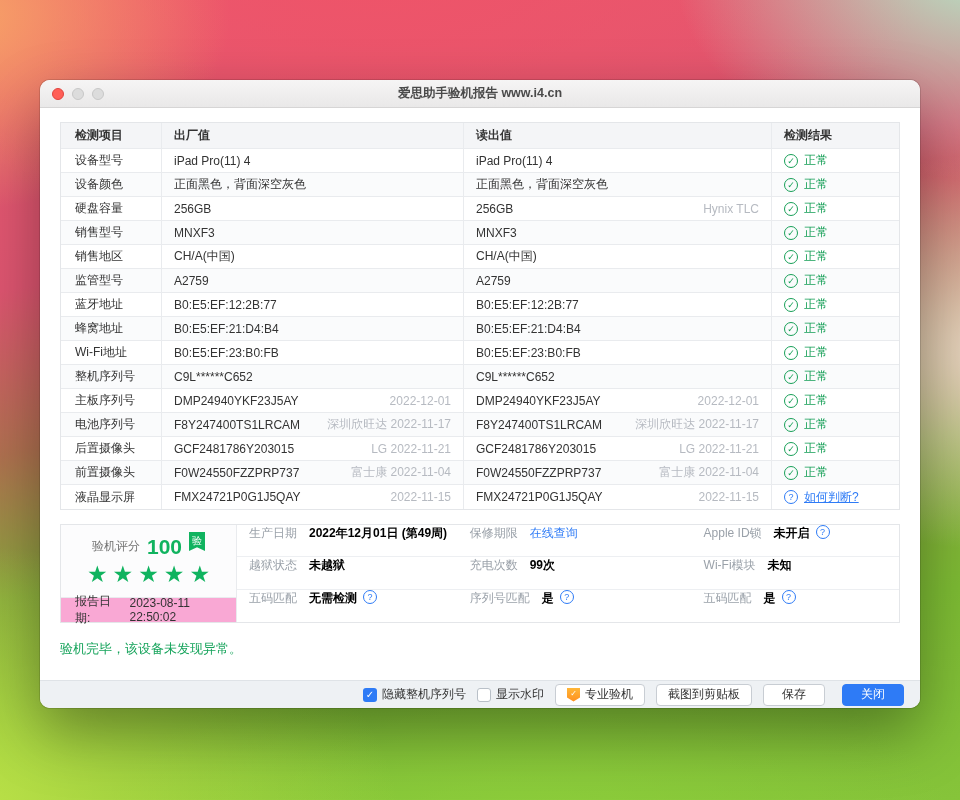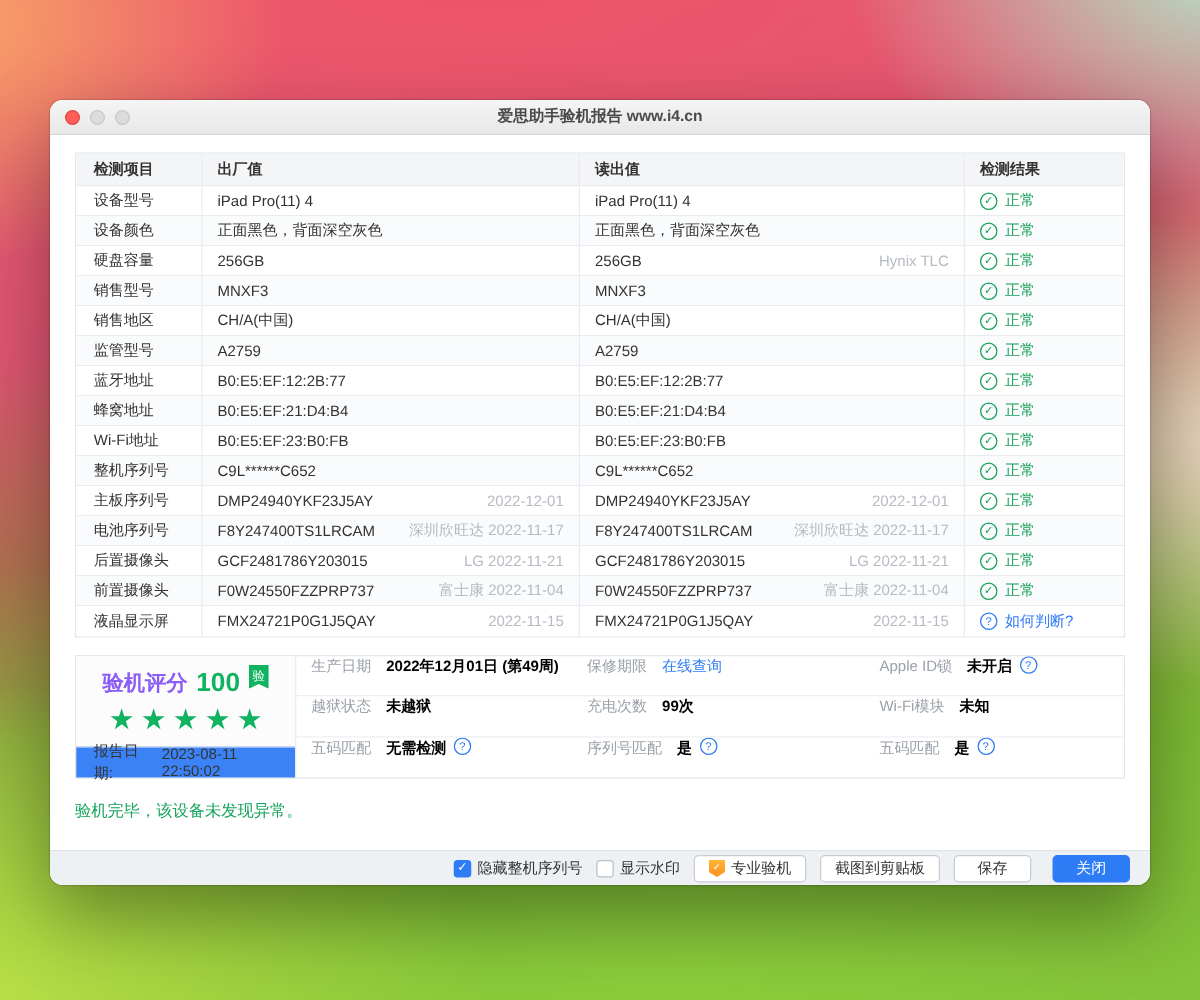--- a/index.html
+++ b/index.html
@@ -47,33 +47,33 @@
   .c-item{ width:100px; flex:none; padding:0 8px 0 14px; white-space:nowrap; overflow:hidden; }
   .c-factory{ width:302px; flex:none; height:100%; display:flex; align-items:center; justify-content:space-between; padding:0 12px; border-left:1px solid #e9ebee; white-space:nowrap; }
   .c-read{ width:308px; flex:none; height:100%; display:flex; align-items:center; justify-content:space-between; padding:0 12px; border-left:1px solid #e9ebee; white-space:nowrap; }
   .c-result{ flex:1; height:100%; display:flex; align-items:center; padding:0 12px; border-left:1px solid #e9ebee; white-space:nowrap; }
   .note{ color:var(--note_gray,#b6bac1); }
   .ck{ width:14px; height:14px; flex:none; border:1px solid var(--ok_green,#18a058); border-radius:50%; color:var(--ok_green,#18a058);
        font-size:9px; display:inline-flex; align-items:center; justify-content:center; margin-right:6px; }
   .ok-text{ color:var(--ok_green,#18a058); }
   .qm{ width:14px; height:14px; flex:none; border:1px solid var(--link_blue,#2e7bf6); border-radius:50%; color:var(--link_blue,#2e7bf6);
        font-size:9px; display:inline-flex; align-items:center; justify-content:center; margin-right:6px; }
-  .help-text{ color:var(--link_blue,#2e7bf6); cursor:pointer; }
+  .help-text{ color:var(--link_blue,#2e7bf6); cursor:pointer;text-decoration:underline; }
 
   .summary{ display:flex; margin-top:14px; border:1px solid #e4e6e9; height:99px; }
   .score-panel{ width:176px; flex:none; border-right:1px solid #e9ebee; background:#fcfcfd; display:flex; flex-direction:column; }
   .score-top{ flex:1; display:flex; flex-direction:column; align-items:center; justify-content:center; gap:6px; }
   .score-line{ display:flex; align-items:center; gap:7px; }
-  .score-label{ font-size:17px; font-weight:bold; color:#8b5cf6; }
+  .score-label{ font-size:12px; font-weight:normal; color:#737373; }
   .score-value{ font-size:21px; font-weight:bold; color:var(--star_green,#10b35f); line-height:1; }
   .vbadge{ width:16px; height:19px; background:var(--star_green,#10b35f); color:#fff; font-size:10px;
            display:flex; justify-content:center; padding-top:2px; transform:translateY(-5px);
            clip-path:polygon(0 0,100% 0,100% 100%,50% 80%,0 100%); }
   .stars{ color:var(--star_green,#10b35f); font-size:23px; letter-spacing:5px; text-indent:5px; line-height:1; }
-  .report-row{ height:25px; flex:none; border-top:1px solid #e9ebee; background:#3b82f6; display:flex; align-items:center; gap:5px; padding-left:14px; }
+  .report-row{ height:25px; flex:none; border-top:1px solid #e9ebee; background:#f9a8d4; display:flex; align-items:center; gap:5px; padding-left:14px; }
 
   .fields-grid{ flex:1; display:grid; grid-template-columns:1fr 1.06fr 0.94fr; grid-auto-rows:1fr; }
   .frow{ display:flex; align-items:flex-start; padding-left:12px; border-bottom:1px solid #edeff2; white-space:nowrap; overflow:hidden; }
   .frow.last{ border-bottom:none; }
   .flabel{ color:#9aa1a9; margin-right:12px; }
   .fvalue{ color:#000000; font-weight:bold; }
   .fvalue.flink{ color:var(--link_blue,#2e7bf6); font-weight:normal; cursor:pointer; }
   .fhelp{ margin-left:6px; margin-right:0; }
 
   .conclusion{ margin-top:17px; font-size:13px; color:var(--conclusion_green,#17a45c); }

